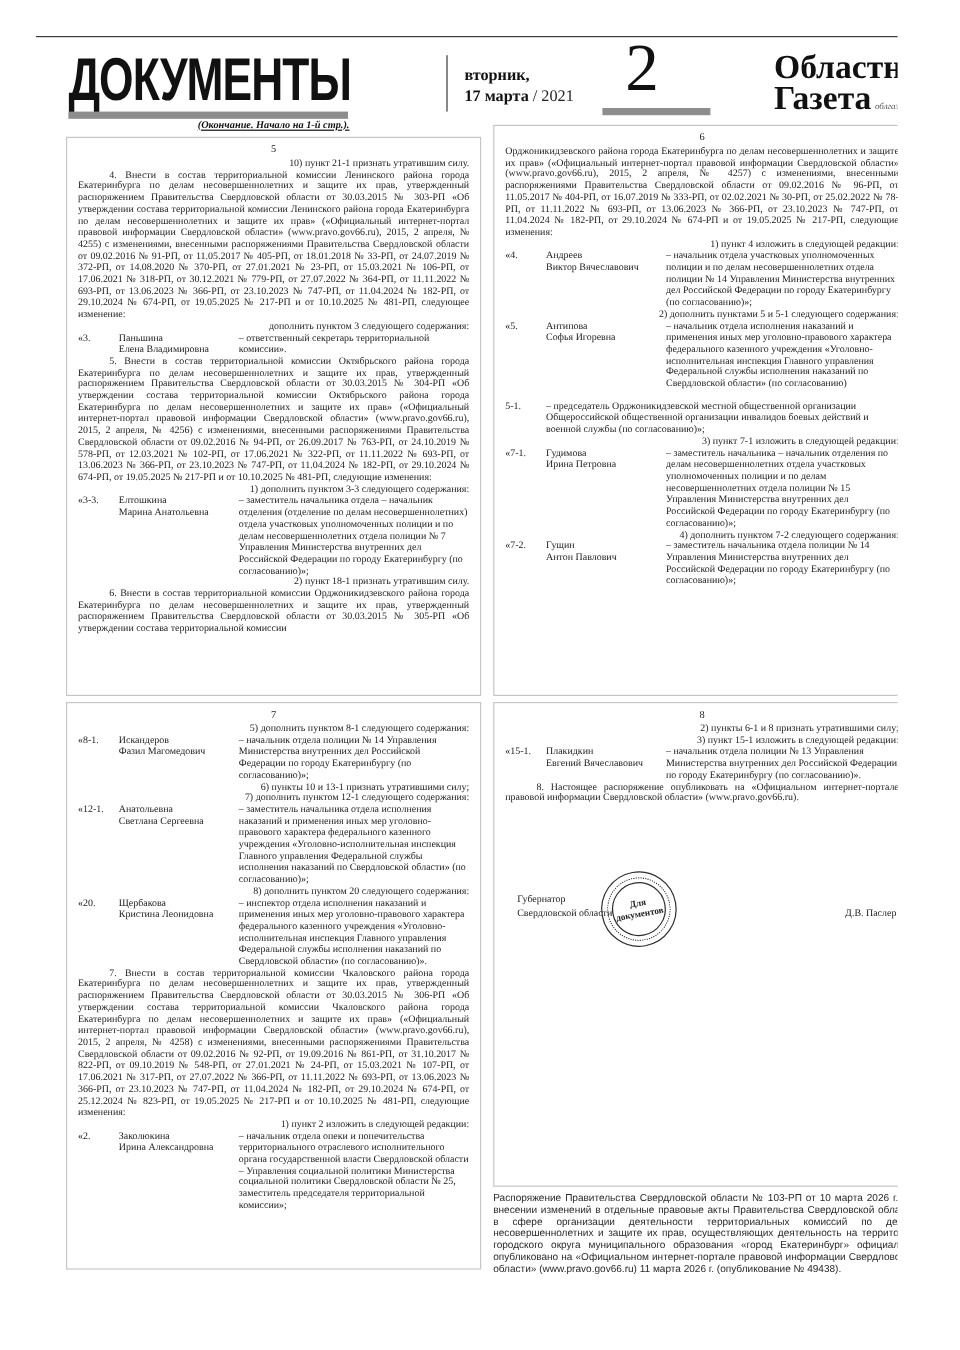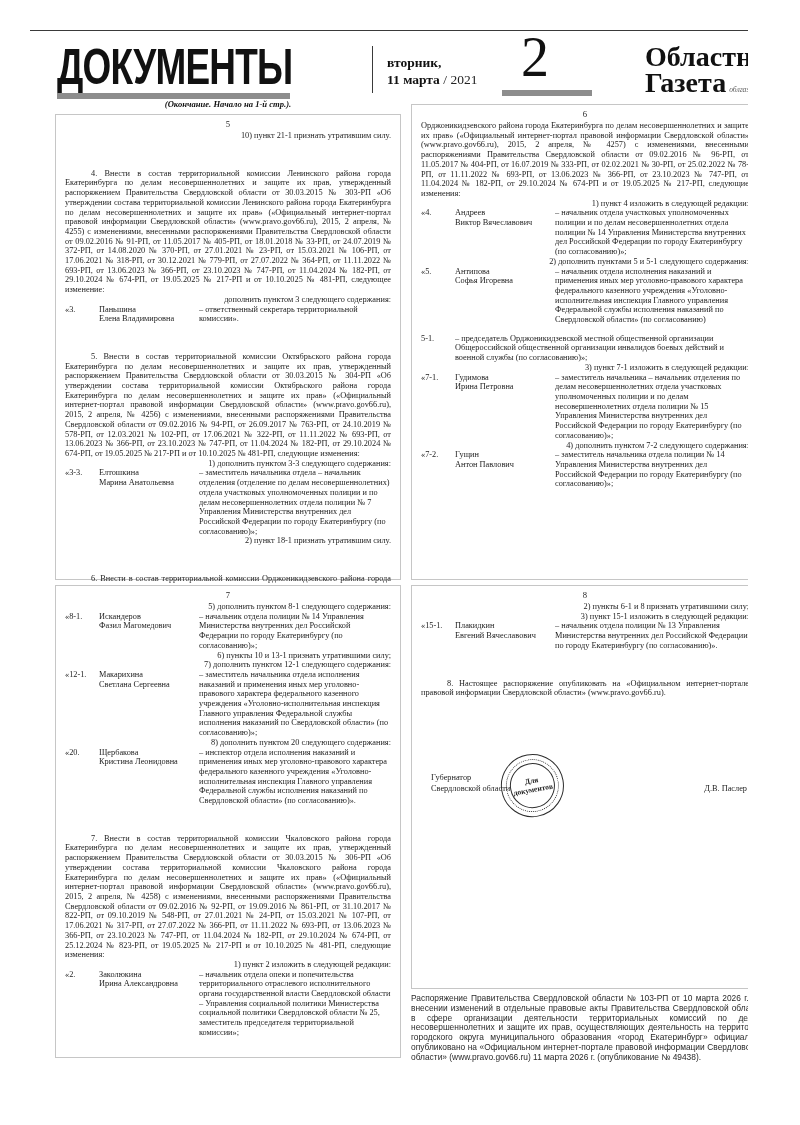--- a/index.html
+++ b/index.html
@@ -13,27 +13,27 @@
   .title-bar{position:absolute;left:57px;top:93px;width:233px;height:6px;background:#8d8d8d;}
   .v-div{position:absolute;left:372px;top:46px;width:1px;height:47px;background:#3a3a3a;}
   .date-block{position:absolute;left:387px;top:54px;font-size:13.5px;line-height:17px;color:#111;}
   .d-bold{font-weight:700;}
   .d-year{font-weight:400;color:#222;}
   .page-no{position:absolute;left:521px;top:28px;font-size:56px;line-height:58px;color:#111;}
   .page-no-bar{position:absolute;left:502px;top:90px;width:90px;height:6px;background:#8d8d8d;}
   .masthead{position:absolute;left:645px;top:44px;font-weight:700;font-size:28px;line-height:26px;color:#111;}
   .mast-site{font-weight:400;font-style:italic;font-size:7.5px;color:#555;margin-left:3px;}
   .cont-note{position:absolute;left:55px;top:99px;width:346px;text-align:center;
-             font-weight:700;font-style:italic;font-size:8.6px;color:#111;}
+             font-weight:700;font-style:italic;font-size:8.6px;color:#111;text-decoration:underline;}
   
   .box{position:absolute;border:1px solid #c6c6c6;background:#fff;box-sizing:border-box;
        padding:4px 9px 6px;font-size:8.3px;line-height:9.7px;color:#1c1c1c;}
   .box-num{text-align:center;font-size:8.6px;line-height:10px;margin-bottom:2px;}
   .box-body p{margin:0;}
-  p.para{text-indent:26px;text-align:justify;margin-top:28px;}
+  p.para{text-indent:26px;text-align:justify;}
   p.cont{text-indent:0;text-align:justify;}
   p.subpara{text-indent:40px;text-align:right;}
   .entry{display:flex;text-align:left;}
   .entry.gap{margin-top:9px;}
   .e-num{flex:0 0 34px;}
   .e-name{flex:0 0 100px;white-space:pre-line;}
   .e-desc{flex:1;}
   
   .signature{position:relative;margin-top:60px;height:86px;}
   .sig-post{position:absolute;left:10px;top:14px;line-height:11px;}
@@ -57,21 +57,21 @@
 <div class="page">
 
   <div class="top-rule"></div>
 
   <div class="doc-title">ДОКУМЕНТЫ</div>
   <div class="title-bar"></div>
   <div class="v-div"></div>
 
   <div class="date-block">
     <div class="d-bold">вторник,</div>
-    <div><span class="d-bold">11 марта</span> <span class="d-year">/ 2021</span></div>
+    <div><span class="d-bold">17 марта</span> <span class="d-year">/ 2021</span></div>
   </div>
 
   <div class="page-no">2</div>
   <div class="page-no-bar"></div>
 
   <div class="masthead">
     <div>Областная</div>
     <div><span>Газета</span><span class="mast-site">облгазета.рф</span></div>
   </div>
 
@@ -148,21 +148,21 @@
         <div class="entry">
           <span class="e-num">«8-1.</span>
           <span class="e-name">Искандеров
 Фазил Магомедович</span>
           <span class="e-desc">– начальник отдела полиции № 14 Управления Министерства внутренних дел Российской Федерации по городу Екатеринбургу (по согласованию)»;</span>
         </div>
         <p class="subpara">6) пункты 10 и 13-1 признать утратившими силу;</p>
         <p class="subpara">7) дополнить пунктом 12-1 следующего содержания:</p>
         <div class="entry">
           <span class="e-num">«12-1.</span>
-          <span class="e-name">Макарихина
+          <span class="e-name">Анатольевна
 Светлана Сергеевна</span>
           <span class="e-desc">– заместитель начальника отдела исполнения наказаний и применения иных мер уголовно-правового характера федерального казенного учреждения «Уголовно-исполнительная инспекция Главного управления Федеральной службы исполнения наказаний по Свердловской области» (по согласованию)»;</span>
         </div>
         <p class="subpara">8) дополнить пунктом 20 следующего содержания:</p>
         <div class="entry">
           <span class="e-num">«20.</span>
           <span class="e-name">Щербакова
 Кристина Леонидовна</span>
           <span class="e-desc">– инспектор отдела исполнения наказаний и применения иных мер уголовно-правового характера федерального казенного учреждения «Уголовно-исполнительная инспекция Главного управления Федеральной службы исполнения наказаний по Свердловской области» (по согласованию)».</span>
         </div>

